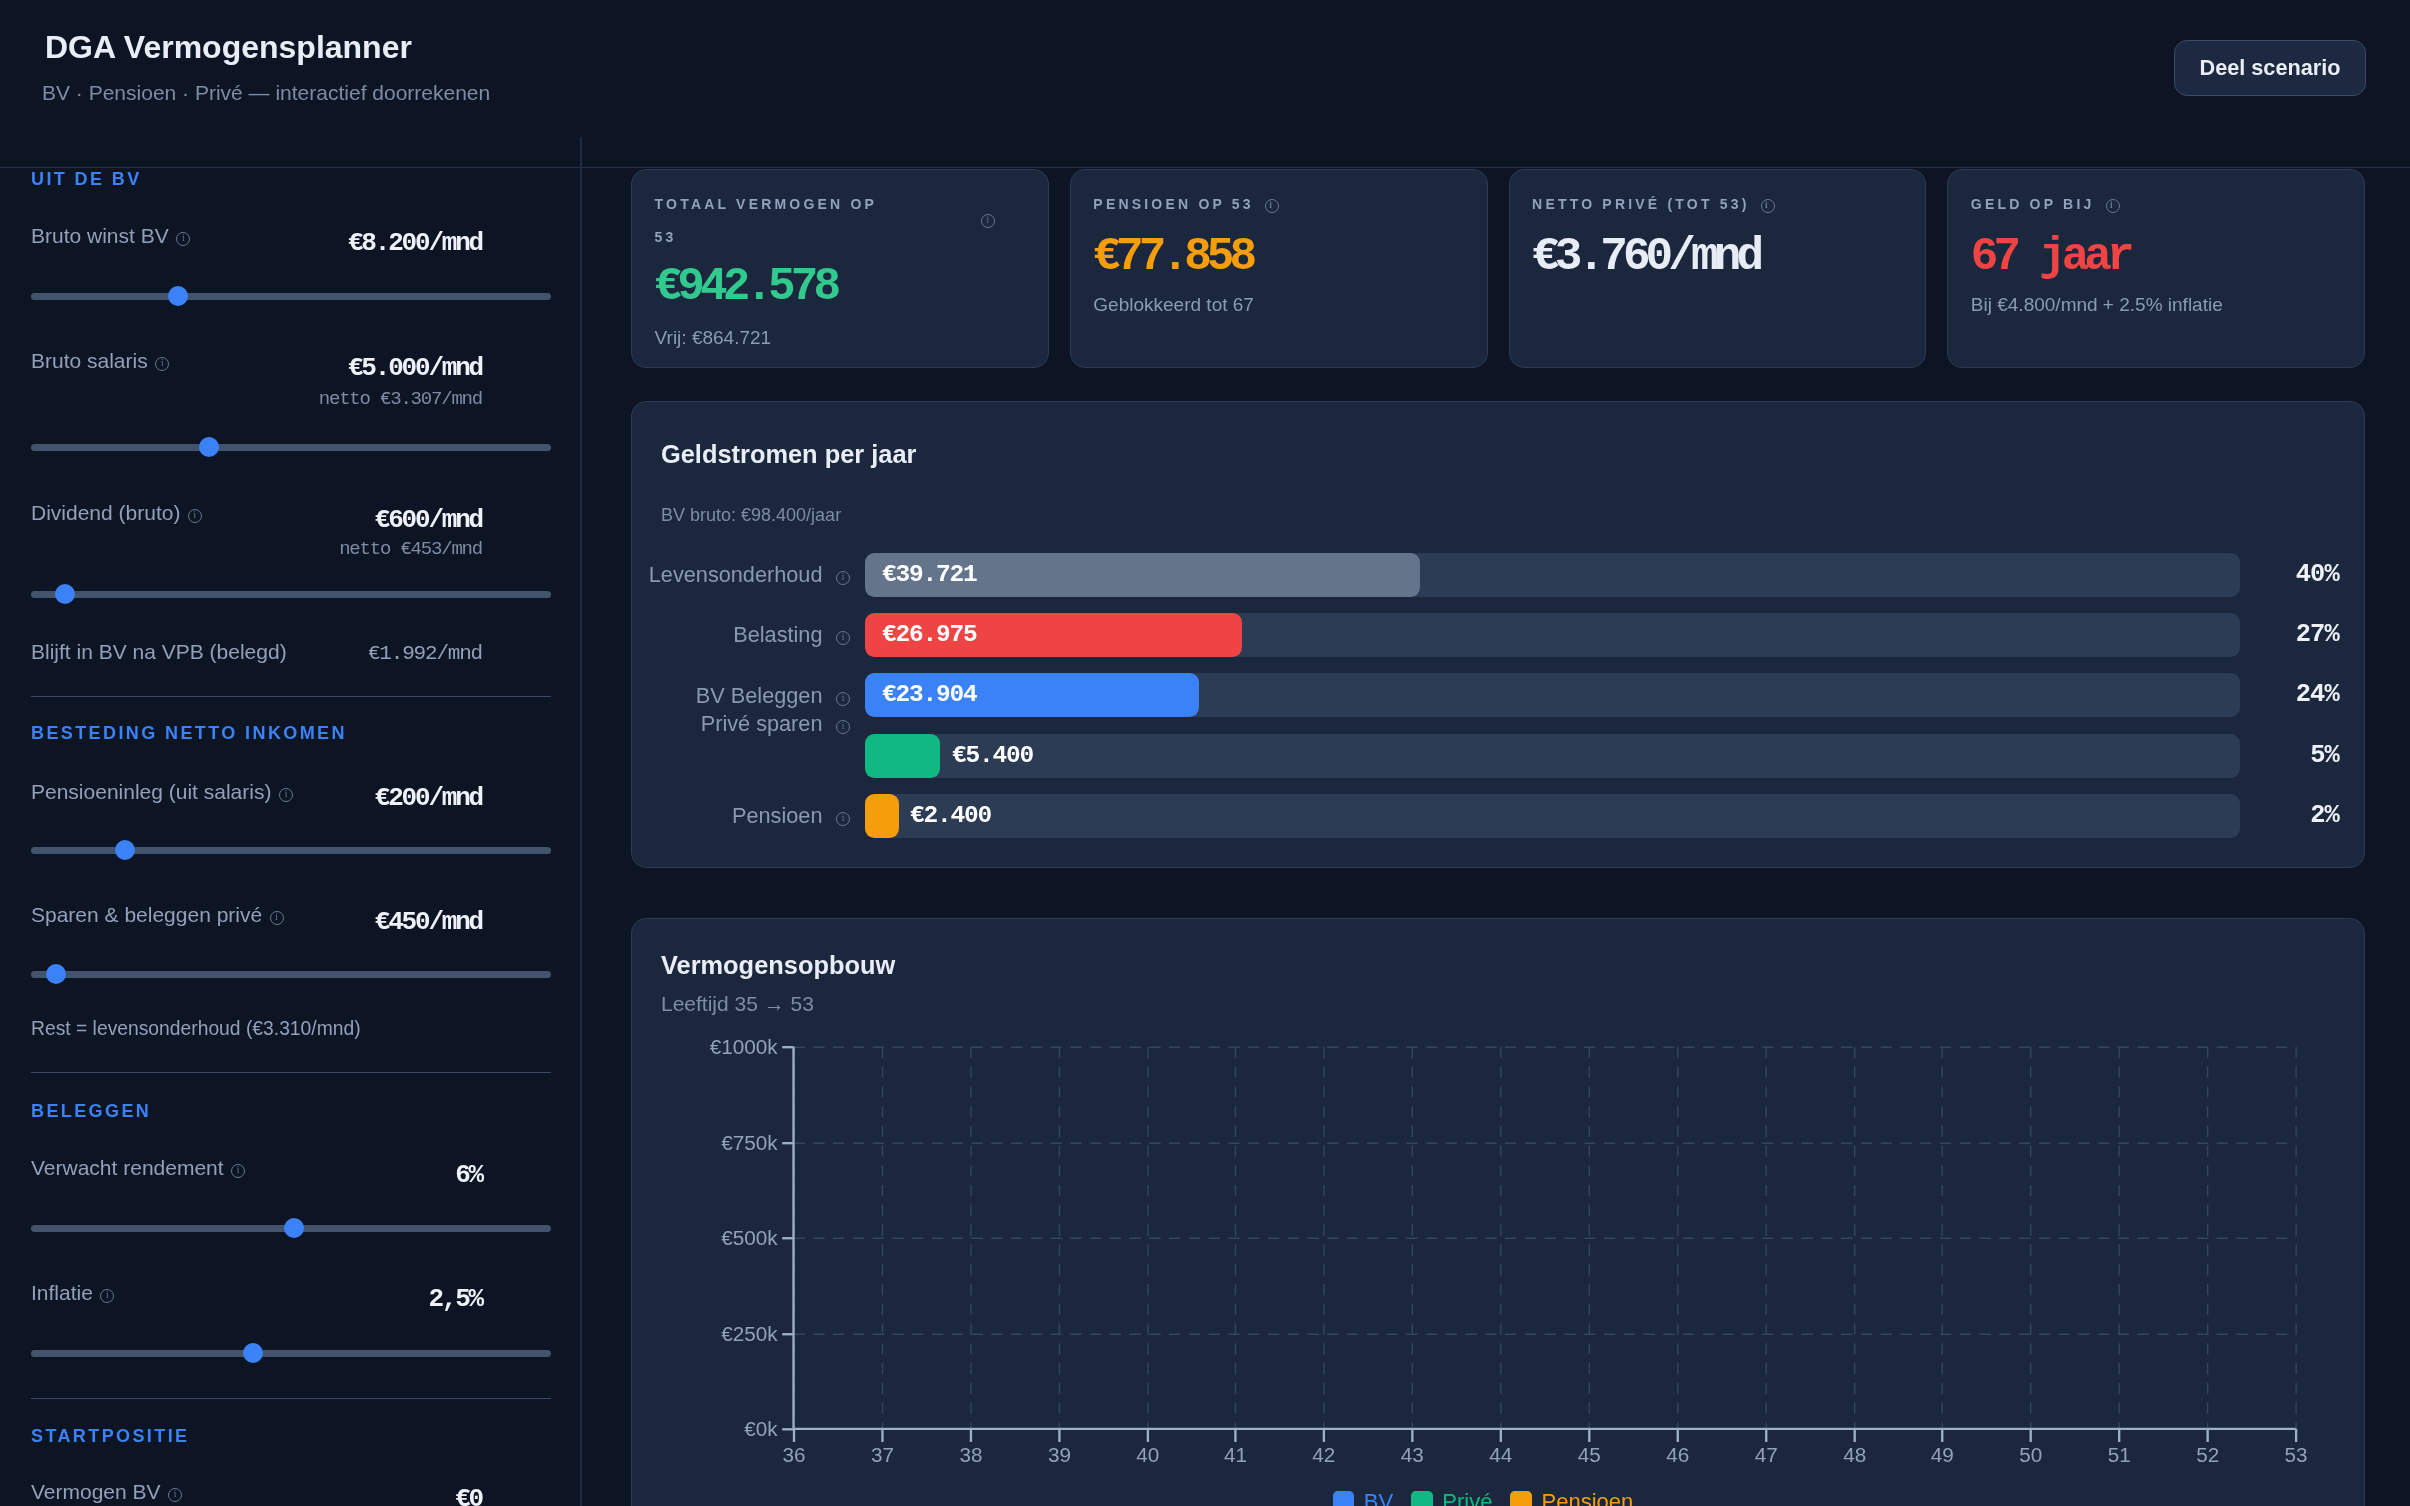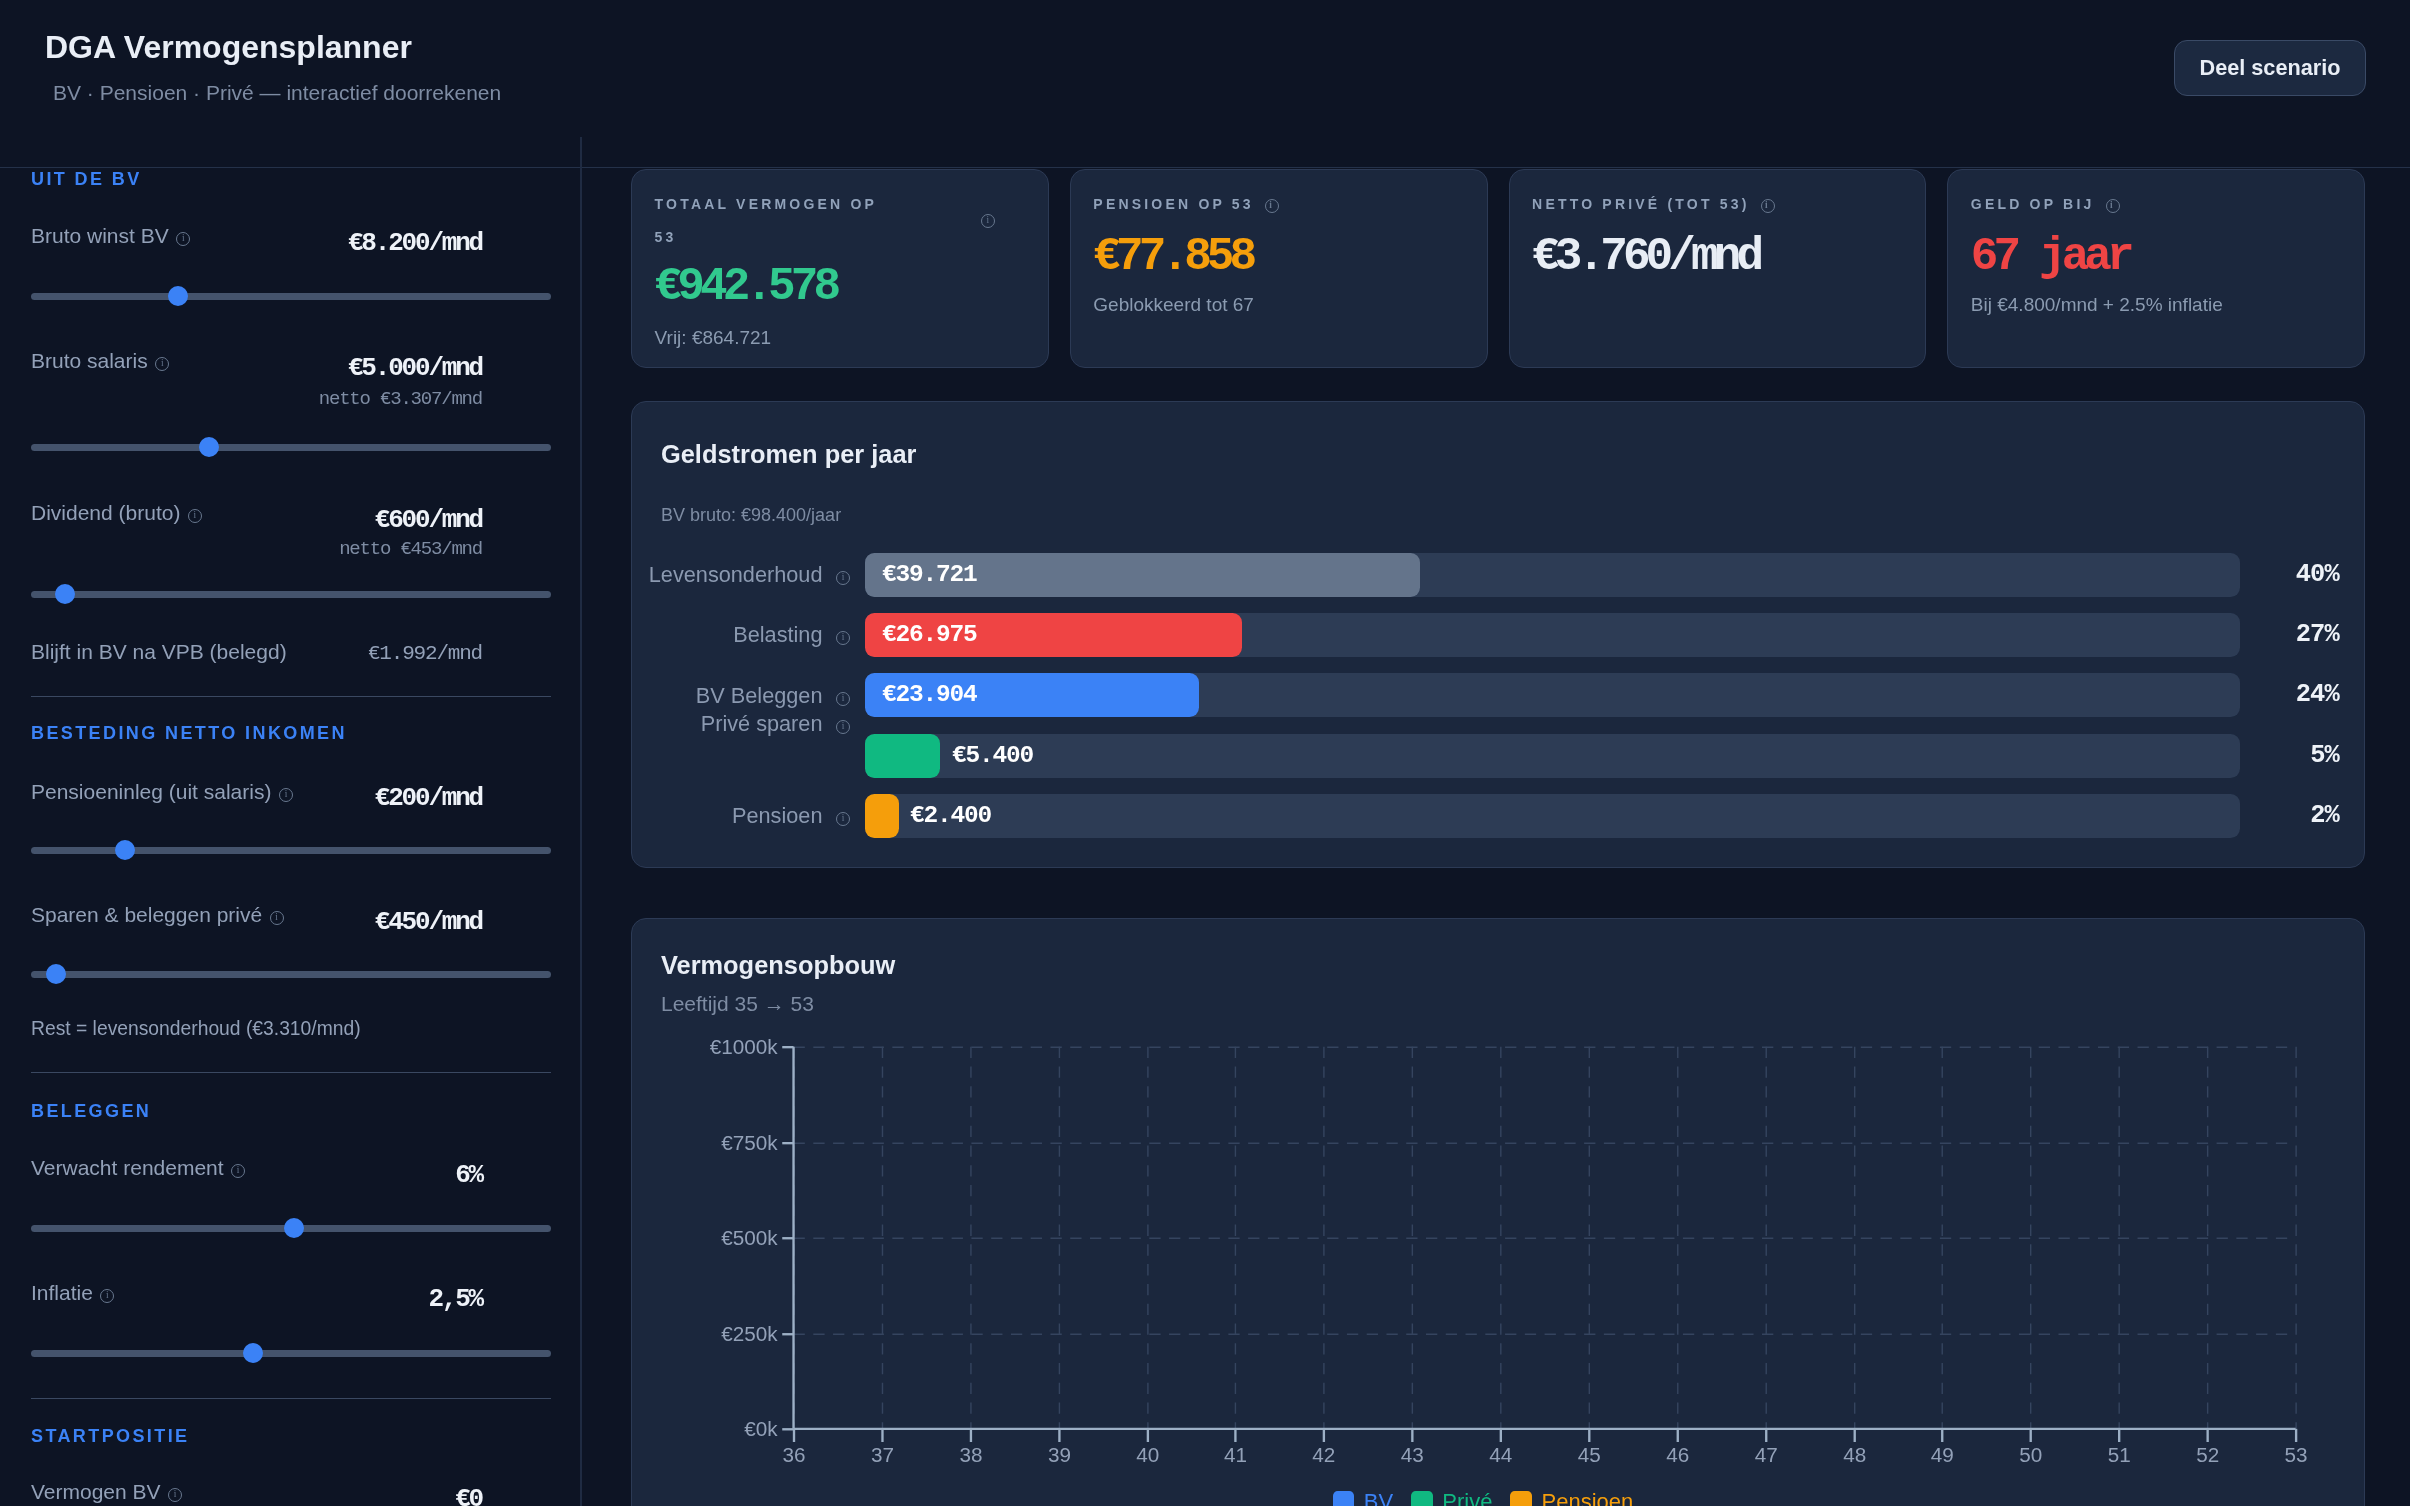--- a/index.html
+++ b/index.html
@@ -3,21 +3,21 @@
 <meta charset="utf-8">
 <style>
   * { margin:0; padding:0; box-sizing:border-box; }
   html,body { width:2411px; height:1507px; overflow:hidden; }
   body { background:#0d1424; font-family:"Liberation Sans", sans-serif; position:relative; }
   .abs { position:absolute; }
 
   
   #header { position:absolute; left:0; top:0; width:2411px; height:168px; border-bottom:1.9px solid #243149; }
   #h-title { position:absolute; left:45px; top:29px; font-size:32px; font-weight:700; color:#e9eef6; }
-  #h-sub { position:absolute; left:53px; top:81px; font-size:21px; color:#7e8ca3; }
+  #h-sub { position:absolute; left:42px; top:81px; font-size:21px; color:#7e8ca3; }
   #h-btn { position:absolute; right:45px; top:40px; width:192px; height:56px; border:1.9px solid #3a4a66; border-radius:13px; background:#1c2940; color:#e9eef6; font-size:21.7px; font-weight:700; display:flex; align-items:center; justify-content:center; }
 
   
   #side { position:absolute; left:0; top:0; width:513px; height:1507px; }
   .sec { position:absolute; left:31px; font-size:18px; font-weight:700; letter-spacing:2.4px; color:#3b82f6; line-height:19px; }
   .lbl { position:absolute; left:31px; font-size:21px; color:#93a1b8; line-height:24.5px; }
   .ico { display:inline-block; width:14px; height:14px; border:1.4px solid #68788f; border-radius:50%; color:#68788f; font-size:9.4px; line-height:11.3px; text-align:center; vertical-align:1.9px; margin-left:7.5px; font-family:"Liberation Serif",serif; font-weight:400; }
   .val { position:absolute; right:31px; font-size:26px; letter-spacing:-2.2px; font-weight:700; color:#eef2f8; font-family:"Liberation Mono",monospace; line-height:26px; }
   .mut { position:absolute; right:31px; font-size:19px; letter-spacing:-1.2px; color:#7e8ca3; font-family:"Liberation Mono",monospace; line-height:21px; }
   .track { position:absolute; left:31px; width:520px; height:6.6px; border-radius:3.8px; background:#44536c; }

